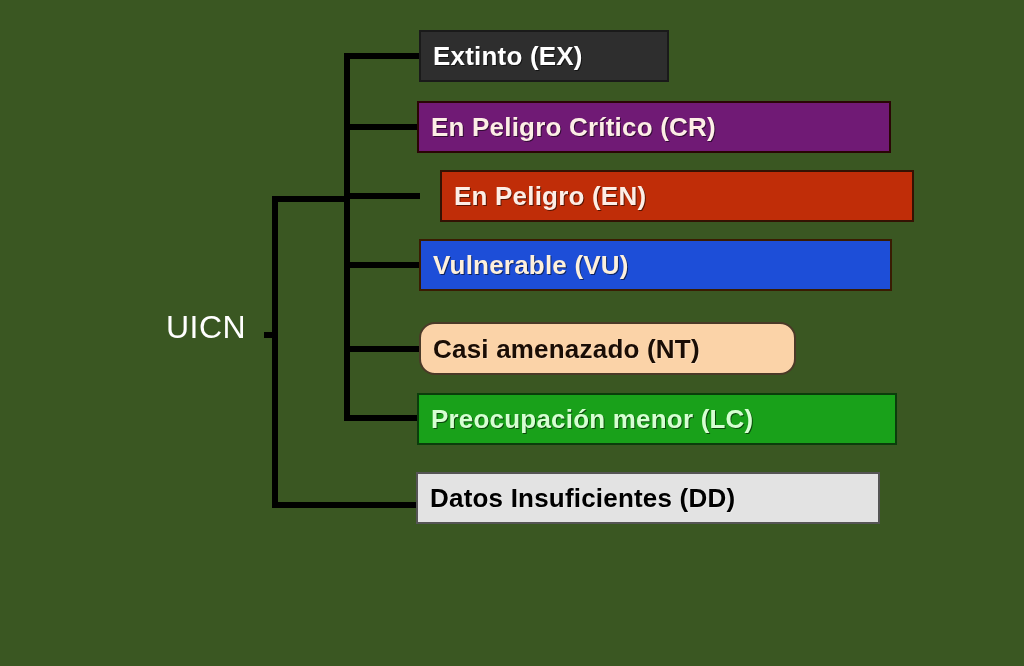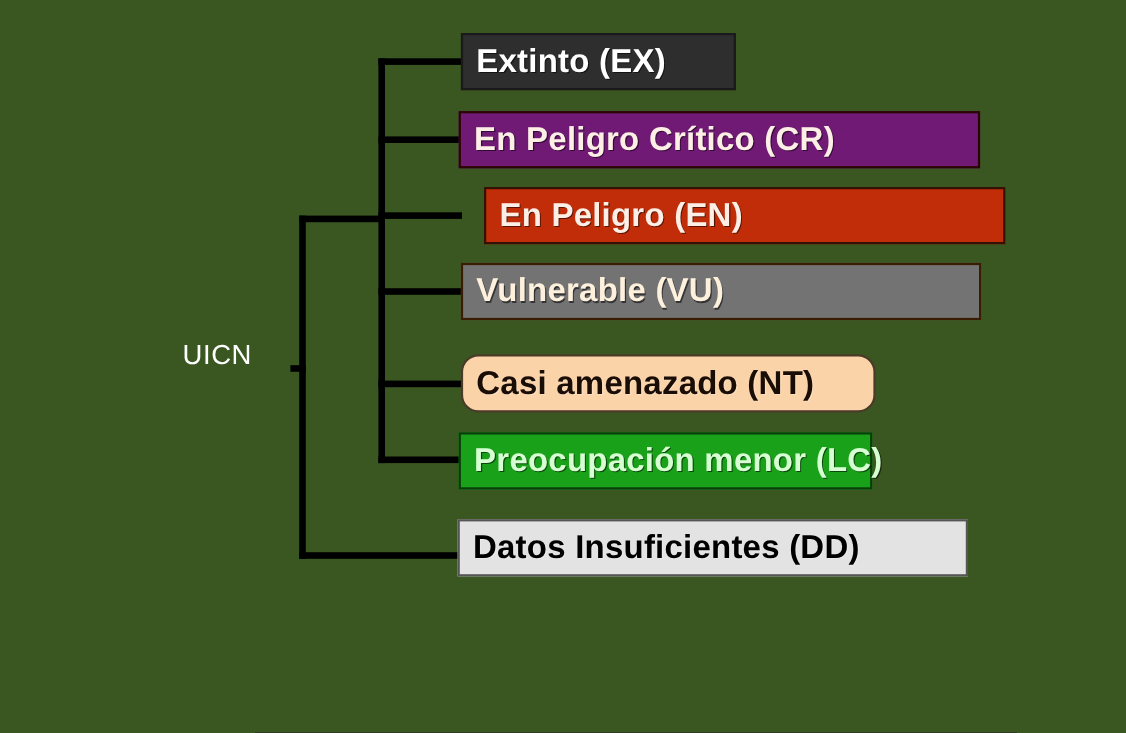--- a/index.html
+++ b/index.html
@@ -15,21 +15,21 @@
     background: #3a5722;
     overflow: hidden;
     font-family: "Liberation Sans", sans-serif;
   }
 
   
   #root-label {
     position: absolute;
     left: 166px;
     top: 311px;
-    font-size: 25px;
+    font-size: 32px;
     font-weight: 400;
     color: #ffffff;
     letter-spacing: 0.5px;
     line-height: 1;
     white-space: nowrap;
   }
 
   
   .line {
     position: absolute;
@@ -38,21 +38,21 @@
 
   
   .cat-box {
     position: absolute;
     box-sizing: border-box;
     border: 2px solid #1a1a1a;
     display: flex;
     align-items: center;
     padding-left: 12px;
     font-weight: bold;
-    font-size: 30px;
+    font-size: 26px;
     letter-spacing: 0.2px;
     line-height: 1;
     white-space: nowrap;
   }
   .cat-box .lbl {
     display: block;
   }
   .shadow-light { text-shadow: 1px 1px 0 rgba(0,0,0,0.55); }
   .shadow-dark  { text-shadow: 1px 1px 0 rgba(255,255,255,0.25); }
 </style>
@@ -85,29 +85,29 @@
   </div>
 
   <div class="cat-box shadow-light" style="left:417px; top:101px; width:474px; height:52px; background:#701a75; color:#fdeee6; border-color:#2a0505;">
     <span class="lbl">En Peligro Crítico (CR)</span>
   </div>
 
   <div class="cat-box shadow-light" style="left:440px; top:170px; width:474px; height:52px; background:#c02d08; color:#fdeee6; border-color:#341203;">
     <span class="lbl">En Peligro (EN)</span>
   </div>
 
-  <div class="cat-box shadow-light" style="left:419px; top:239px; width:473px; height:52px; background:#737373; color:#fdf0dc; border-color:#3a1c02;">
+  <div class="cat-box shadow-light" style="left:419px; top:239px; width:473px; height:52px; background:#1d4ed8; color:#fdf0dc; border-color:#3a1c02;">
     <span class="lbl">Vulnerable (VU)</span>
   </div>
 
   <div class="cat-box shadow-dark" style="left:419px; top:322px; width:377px; height:53px; background:#fbd3a8; color:#1a0d05; border-color:#4a3a28;border-radius:16px;">
     <span class="lbl">Casi amenazado (NT)</span>
   </div>
 
-  <div class="cat-box shadow-light" style="left:417px; top:393px; width:376px; height:52px; background:#19a11a; color:#d6ffd2; border-color:#0b3d0b;">
+  <div class="cat-box shadow-light" style="left:417px; top:393px; width:480px; height:52px; background:#19a11a; color:#d6ffd2; border-color:#0b3d0b;">
     <span class="lbl">Preocupación menor (LC)</span>
   </div>
 
   <div class="cat-box shadow-dark" style="left:416px; top:472px; width:464px; height:52px; background:#e3e3e3; color:#000000; border-color:#555555;">
     <span class="lbl">Datos Insuficientes (DD)</span>
   </div>
 
 </div>
 
 </body></html>

